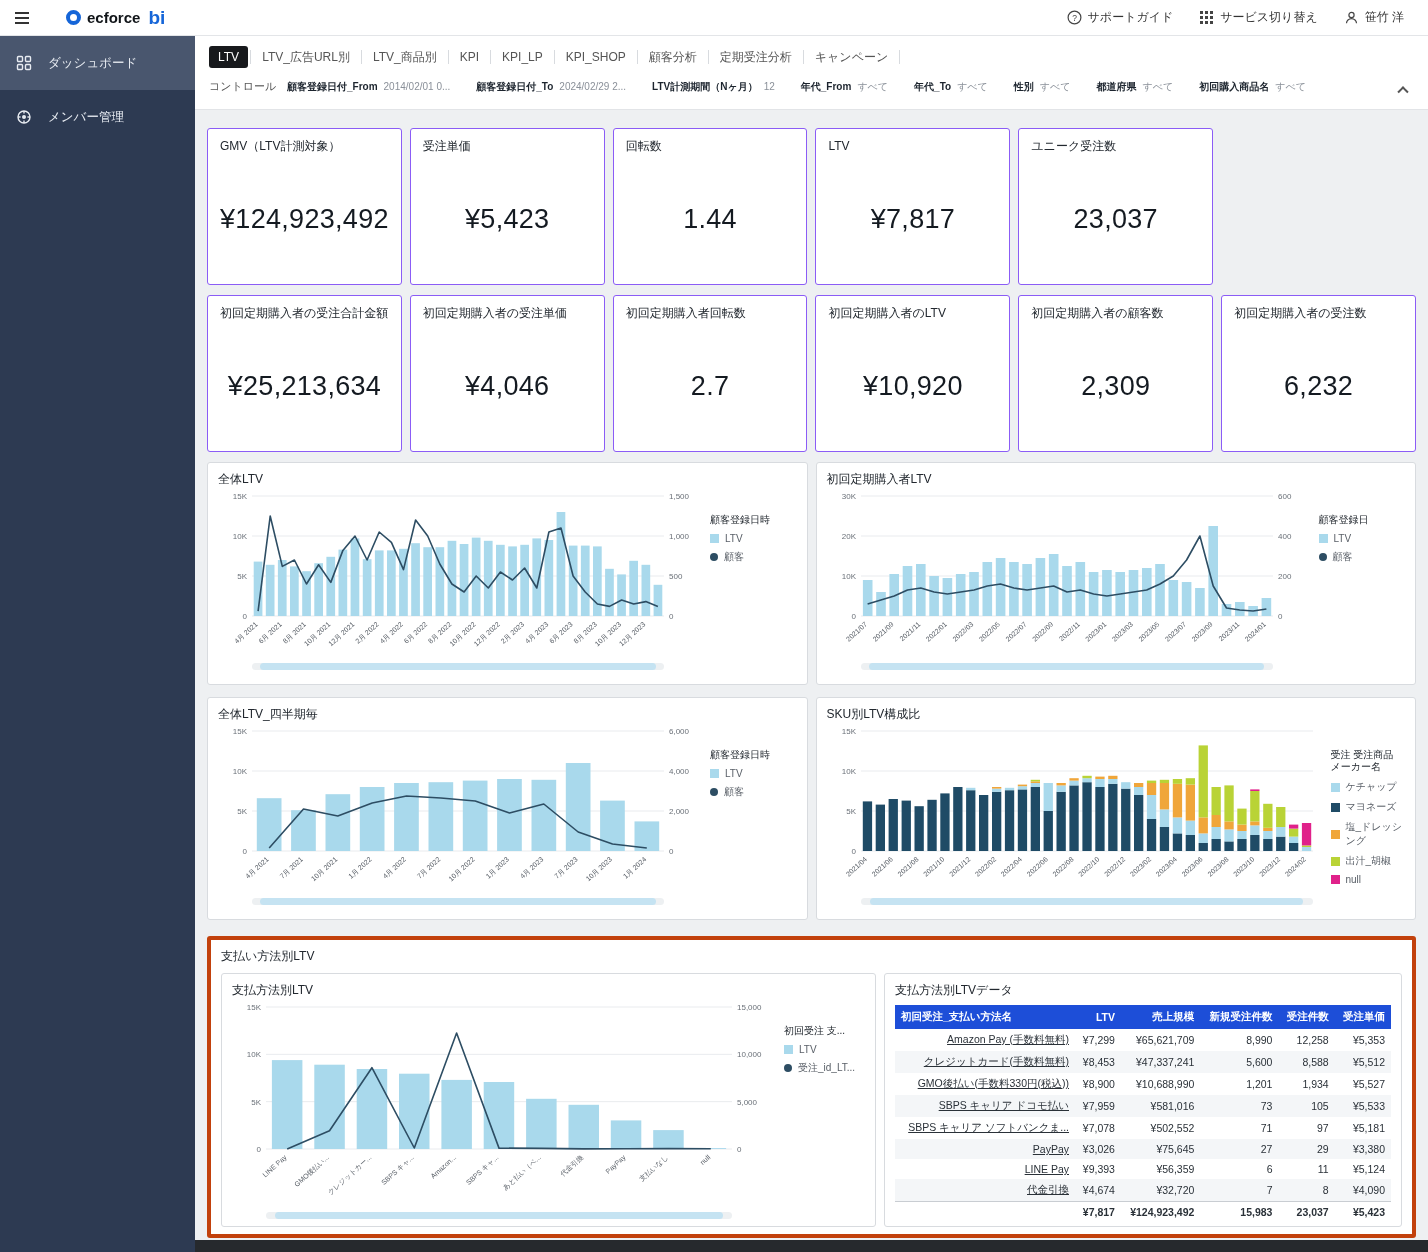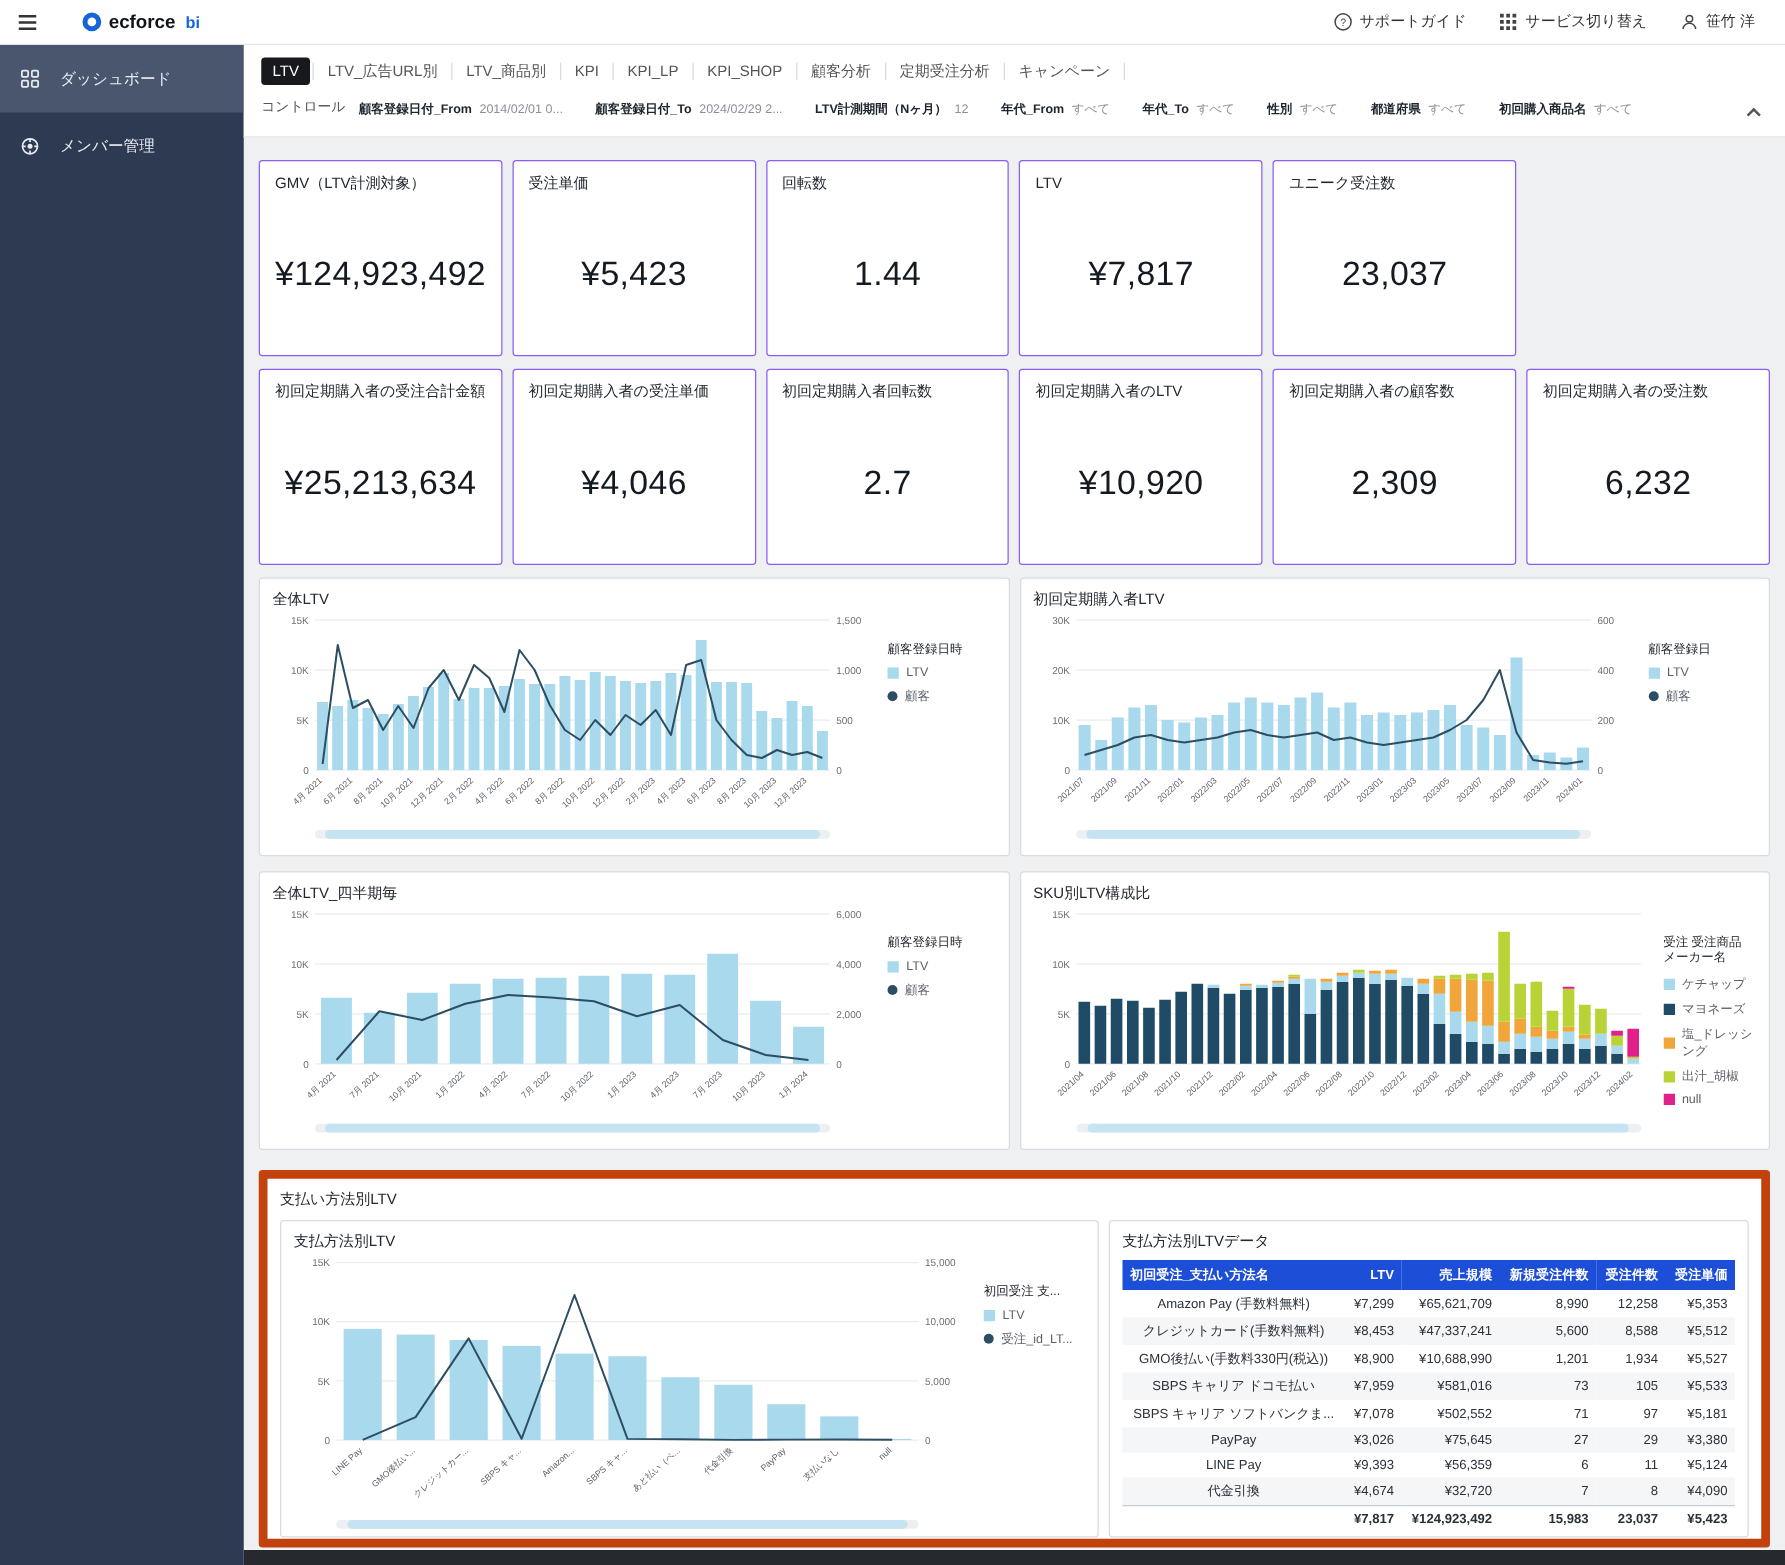--- a/index.html
+++ b/index.html
@@ -9,21 +9,21 @@
     font-family:"Liberation Sans", sans-serif; background:#eef0f2; color:#1c242e;
   }
   
   .topbar { position:absolute; top:0; left:0; width:1428px; height:36px; background:#fff;
     border-bottom:1px solid #e3e5e8; display:flex; align-items:center; z-index:5; }
   .hamburger { width:44px; display:flex; flex-direction:column; gap:3px; align-items:center; cursor:pointer; }
   .hamburger span { width:14px; height:2px; background:#333; display:block; }
   .logo { display:flex; align-items:center; gap:6px; margin-left:22px; }
   .logo-ring { width:15px; height:15px; border:4px solid #1565d8; border-radius:50%; display:inline-block; }
   .logo-main { font-weight:bold; font-size:15px; color:#101418; }
-  .logo-accent { font-weight:bold; font-size:13px; color:#1565d8; margin-left:2px; }
+  .logo-accent { font-weight:bold; font-size:19px; color:#1565d8; margin-left:2px; }
   .topbar-right { margin-left:auto; display:flex; align-items:center; gap:26px; padding-right:24px; }
   .topbar-item { display:flex; align-items:center; gap:6px; font-size:12px; color:#333; cursor:pointer; }
   .tb-icon { width:15px; height:15px; display:inline-flex; }
   
   .sidebar { position:absolute; top:36px; left:0; width:195px; height:1216px; background:#2d3a52; }
   .side-item { display:flex; align-items:center; gap:16px; height:54px; padding:0 16px;
     color:#e8ecf2; font-size:12.5px; cursor:pointer; }
   .side-item.active { background:#49566e; }
   .side-icon { width:16px; height:16px; display:inline-flex; flex:none; }
   
@@ -55,31 +55,31 @@
   .chart-flex { display:flex; }
   .plot-wrap { flex:none; }
   .legend { flex:1; padding-top:26px; padding-left:4px; font-size:10px; }
   .legend-title { color:#22282f; margin-bottom:7px; line-height:12px; }
   .legend-entry { display:flex; align-items:center; gap:6px; margin-bottom:6px; color:#5a6068; cursor:pointer; }
   .sw { width:9px; height:9px; display:inline-block; flex:none; }
   .sw.round { border-radius:50%; width:8px; height:8px; }
   .scrollbar { height:7px; background:#edf0f2; border-radius:4px; position:relative; margin-top:1px; cursor:pointer; }
   .scroll-thumb { position:absolute; left:2%; right:2%; top:0; height:100%; background:#c5e3f2; border-radius:4px; }
   
-  .payment-section { margin:16px 12px 4px 12px; background:#fff; border:7px solid #c2410c; border-radius:3px;
+  .payment-section { margin:16px 12px 4px 12px; background:#fff; border:4px solid #c2410c; border-radius:3px;
     padding:8px 10px; height:302px; }
   .section-title { font-size:12px; color:#22282f; }
   .payment-body { display:grid; grid-template-columns:655px 1fr; gap:8px; margin-top:8px; }
   .inner-card { border:1px solid #d8dbdf; border-radius:3px; padding:8px 10px; height:254px; background:#fff; overflow:hidden; }
   
   table.pay { width:100%; border-collapse:collapse; font-size:10.5px; margin-top:6px; }
   table.pay th { background:#1d4ed8; color:#fff; font-weight:bold; padding:5px 6px; text-align:right; white-space:nowrap; }
   table.pay th:first-child { text-align:left; }
   table.pay td { padding:4px 6px; text-align:right; color:#2a3138; white-space:nowrap; }
-  table.pay td:first-child { text-align:center; }
+  table.pay td:first-child { text-align:right;text-decoration:underline; }
   table.pay tbody tr:nth-child(even) { background:#f4f6f8; }
   table.pay tfoot td { font-weight:bold; border-top:1px solid #c9cdd2; }
   
   .bottom-bar { position:absolute; left:0; bottom:0; width:1233px; height:12px; background:#26292d; cursor:pointer; }
   svg text { font-family:"Liberation Sans", sans-serif; }
 </style>
 </head>
 <body>
 
 <div class="topbar">

